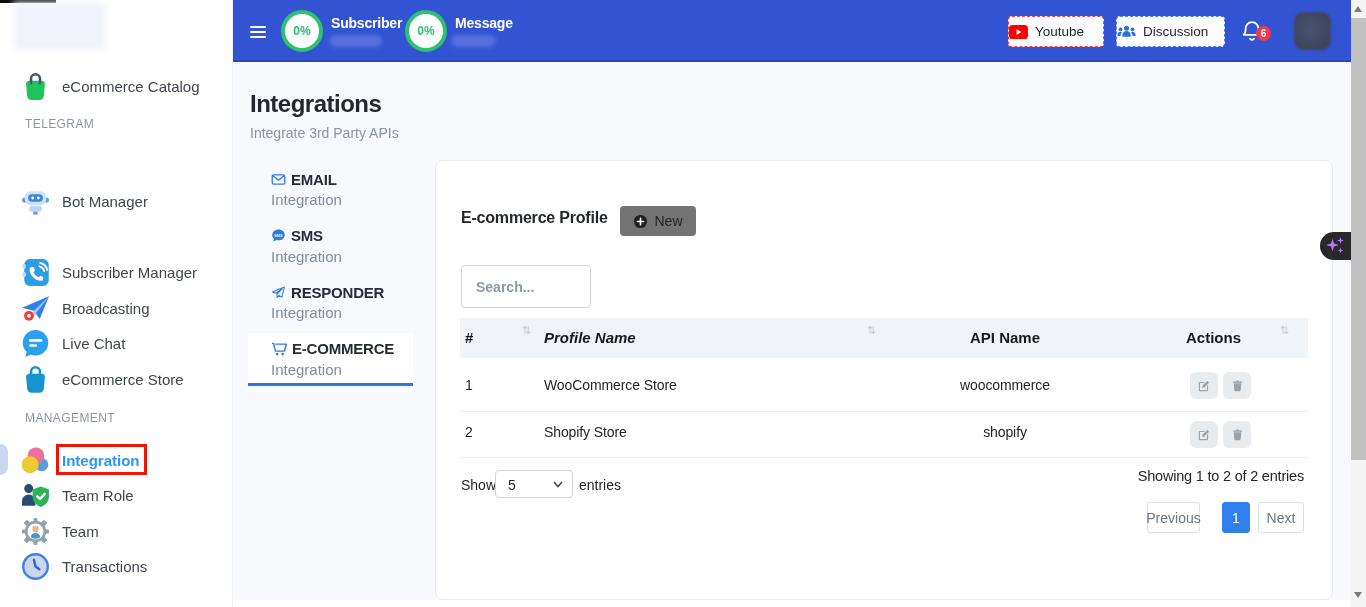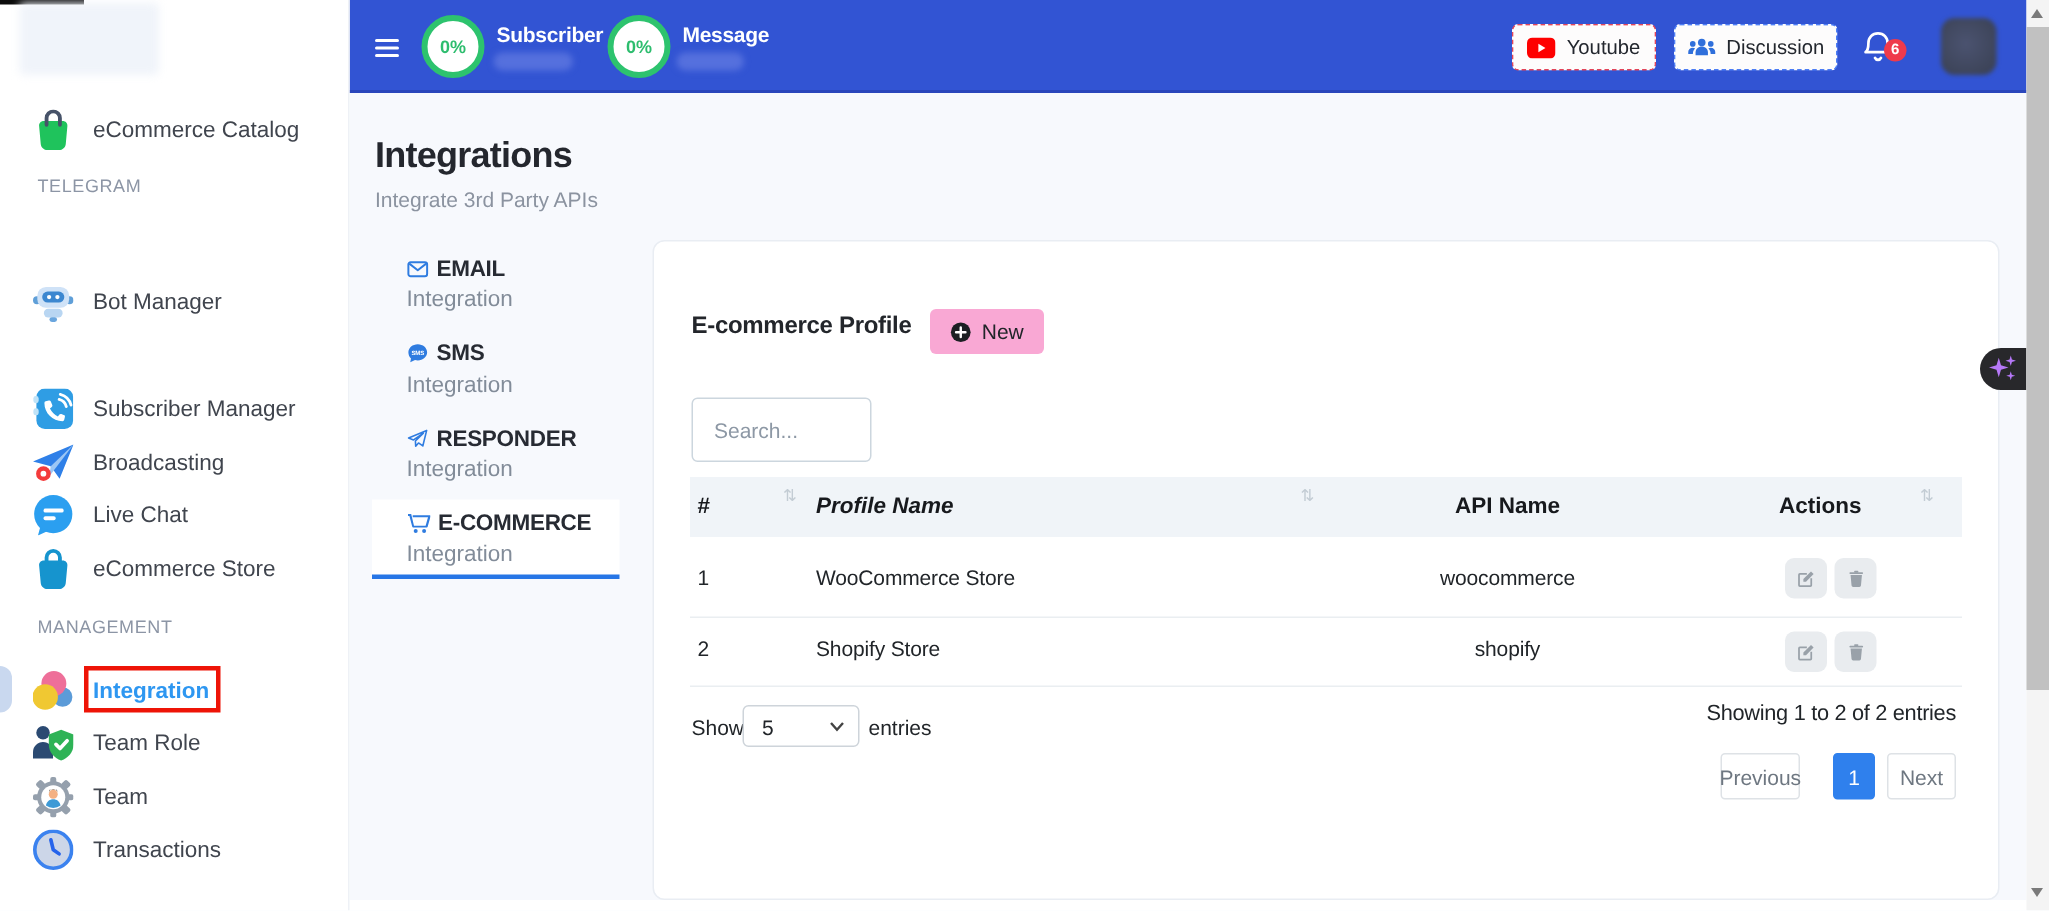--- a/index.html
+++ b/index.html
@@ -18,43 +18,43 @@
 .leftpill { position:absolute; left:0; top:444px; width:8px; height:31px; background:#c9d8ef; border-radius:0 16px 16px 0; }
 .redbox { position:absolute; left:56px; top:444px; width:91px; height:31px; border:3px solid #ee1407; }
 
 
 #topbar { position:absolute; left:233px; top:0; width:1118px; height:62px; background:#3254d3; border-bottom:2px solid #2a46bb; }
 .burger { position:absolute; left:17px; top:26px; width:16px; }
 .burger div { height:2.2px; background:#fff; border-radius:1px; margin-bottom:2.8px; }
 .prog { position:absolute; width:42px; height:42px; border-radius:50%; background:#fff; border:4px solid #2dc36e; display:flex; align-items:center; justify-content:center; font-size:12px; font-weight:bold; color:#2dbd6e; }
 .proglbl { position:absolute; color:#fff; font-weight:bold; font-size:14px; letter-spacing:-0.2px; }
 .progbar { position:absolute; height:12px; border-radius:6px; background:#5570dd; filter:blur(2px); }
-.topbtn { position:absolute; top:16px; height:31px; background:#fdfcfc; border-radius:4px; display:flex; align-items:center; justify-content:center; gap:7px; font-size:13.5px; color:#23272e; }
+.topbtn { position:absolute; top:16px; height:31px; background:#fdfcfc; border-radius:4px; display:flex; align-items:center; justify-content:flex-start; gap:7px; font-size:13.5px; color:#23272e; }
 #ytbtn { left:775px; width:96px; border:1.6px dashed #e3455a; }
 #discbtn { left:883px; width:109px; border:1.6px dashed #4d7ef5; }
 .badge { position:absolute; left:1023px; top:26px; width:15px; height:15px; border-radius:50%; background:#ef3a4b; color:#fff; font-size:10px; font-weight:bold; display:flex; align-items:center; justify-content:center; }
 .avatar { position:absolute; left:1061px; top:12px; width:37px; height:38px; border-radius:9px; background:radial-gradient(circle at 45% 45%, #4b5370 0%, #3d4459 75%); filter:blur(1.5px); }
 
 
 #content { position:absolute; left:233px; top:62px; width:1118px; height:538px; background:#f7f9fd; }
 #content h1 { position:absolute; left:17px; top:28px; font-size:24px; font-weight:700; color:#24272e; letter-spacing:-0.5px; }
 .subt { position:absolute; left:17px; top:63px; font-size:14px; color:#8b93a0; }
 
 
 #subnav { position:absolute; left:15px; top:101px; width:165px; }
 .snitem { position:relative; height:56.5px; padding:5px 0 0 23px; }
 .snitem .l1 { display:flex; align-items:center; gap:5px; font-size:15px; letter-spacing:-0.2px; font-weight:bold; color:#272b33; height:22px; }
 .snitem .l2 { font-size:15px; color:#828c99; height:20px; line-height:20px; }
 .snitem.active { background:#fff; border-bottom:3px solid #2776e6; height:53px; }
 
 
 #card { position:absolute; left:202px; top:98px; width:898px; height:440px; background:#fff; border:1px solid #e9edf3; border-radius:8px; }
 .cardtitle { position:absolute; left:25px; top:48px; font-size:16px; font-weight:bold; color:#23262b; letter-spacing:-0.2px; }
-#newbtn { position:absolute; left:184px; top:45px; width:76px; height:30px; background:#f9a8d4; border-radius:4px; display:flex; align-items:center; justify-content:center; gap:6px; font-size:14px; color:#212529; }
-#searchbox { position:absolute; left:25px; top:104px; width:120px; height:43px; border:1px solid #ccd6de; border-radius:4px; background:#fff; }
+#newbtn { position:absolute; left:184px; top:45px; width:76px; height:30px; background:#737373; border-radius:4px; display:flex; align-items:center; justify-content:center; gap:6px; font-size:14px; color:#212529; }
+#searchbox { position:absolute; left:25px; top:104px; width:130px; height:43px; border:1px solid #ccd6de; border-radius:4px; background:#fff;font-weight:bold; }
 #searchbox span { position:absolute; left:14px; top:13px; font-size:14px; color:#8d98a5; }
 
 
 #thead { position:absolute; left:24px; top:157px; width:848px; height:40px; background:#f0f4f8; }
 .th { position:absolute; font-size:15px; font-weight:bold; color:#17191d; top:11px; }
 .sortic { position:absolute; font-size:11px; color:#c3ccd4; top:6px; }
 .trow { position:absolute; left:24px; width:848px; height:54px; border-bottom:1px solid #eaeef1; font-size:14px; letter-spacing:-0.1px; color:#212529; }
 .td { position:absolute; top:19px; }
 .abtn { position:absolute; top:14px; width:28px; height:27px; background:#e9ecef; border-radius:6px; display:flex; align-items:center; justify-content:center; }
 

